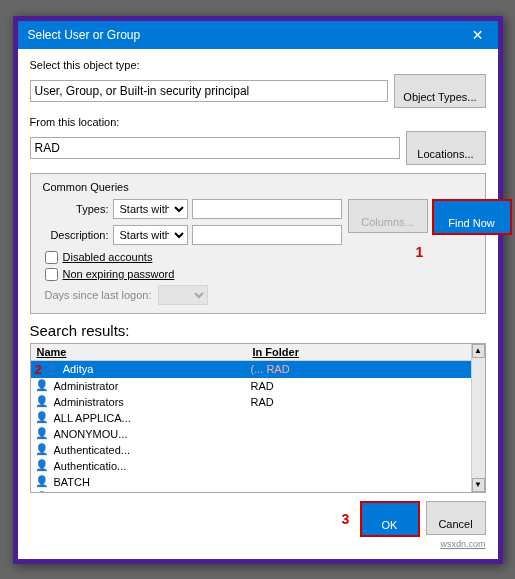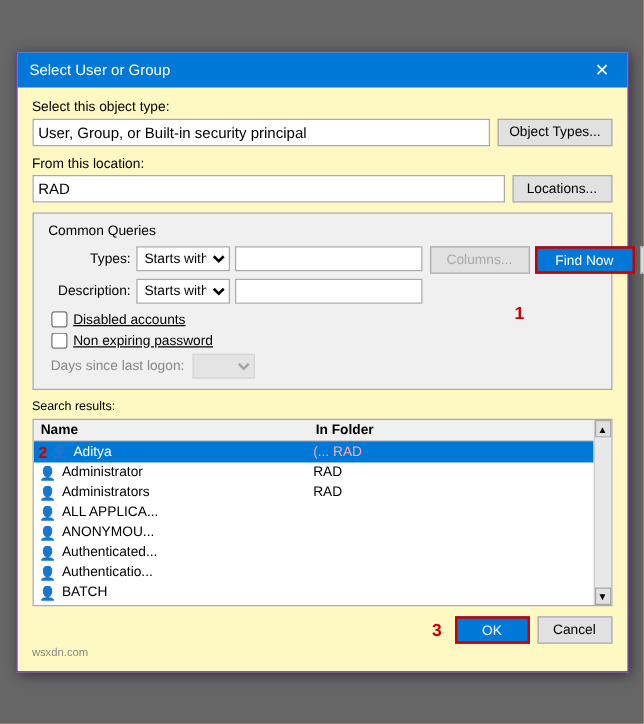--- a/index.html
+++ b/index.html
@@ -7,22 +7,22 @@
       background: #666;
       display: flex;
       justify-content: center;
       align-items: center;
       width: 515px;
       height: 579px;
       font-family: 'Segoe UI', Tahoma, sans-serif;
       font-size: 12px;
     }
     .dialog {
-      background: #fef9c3;
-      border: 1px solid #4c1d95;
+      background: #ffffff;
+      border: 5px solid #4c1d95;
       box-shadow: 2px 2px 10px rgba(0,0,0,0.5);
       width: 490px;
     }
     .title-bar {
       background: #0078d7;
       color: white;
       padding: 6px 10px;
       display: flex;
       justify-content: space-between;
       align-items: center;
@@ -58,21 +58,21 @@
       padding: 2px 4px;
       font-size: 12px;
     }
     .btn {
       height: 22px;
       min-width: 80px;
       border: 1px solid #aaa;
       background: #e1e1e1;
       font-size: 11px;
       cursor: pointer;
-      padding: 4px 8px;
+      padding: 16px 8px;
       white-space: nowrap;
     }
     .btn-blue {
       background: #0078d7;
       color: white;
       border: 2px solid #cc0000;
     }
     .group-box {
       border: 1px solid #aaa;
       padding: 6px 8px 8px 8px;
@@ -158,39 +158,40 @@
     .columns-left {
       flex: 1;
     }
     .key-icon {
       font-size: 24px;
       text-align: center;
       margin-top: 6px;
       color: #c8a000;
     }
     .search-results-label {
-      font-size: 10px;
+      font-size: 15px;
       margin-bottom: 4px;
     }
     .results-container {
       border: 1px solid #aaa;
       background: white;
       height: 150px;
       overflow: hidden;
       display: flex;
     }
     .results-table {
       flex: 1;
       overflow: hidden;
     }
     .results-header {
       display: flex;
       background: #f0f0f0;
       border-bottom: 1px solid #ccc;
       padding: 1px 4px;
+      text-decoration: underline;
     }
     .results-header-cell {
       font-size: 11px;
       font-weight: bold;
       width: 50%;
       padding: 1px 2px;
     }
     .results-row {
       display: flex;
       align-items: center;
@@ -266,24 +267,25 @@
     .ok-badge {
       position: absolute;
       left: -18px;
       top: 50%;
       transform: translateY(-50%);
       color: #cc0000;
       font-weight: bold;
       font-size: 14px;
     }
     .watermark {
-      text-align: left;
+      text-align: right;
       font-size: 9px;
       color: #888;
       padding-top: 2px;
+      text-decoration: underline;
     }
     .btn-disabled {
       color: #aaa;
       cursor: default;
     }
   </style>
 </head>
 <body>
 
 <div class="dialog">

